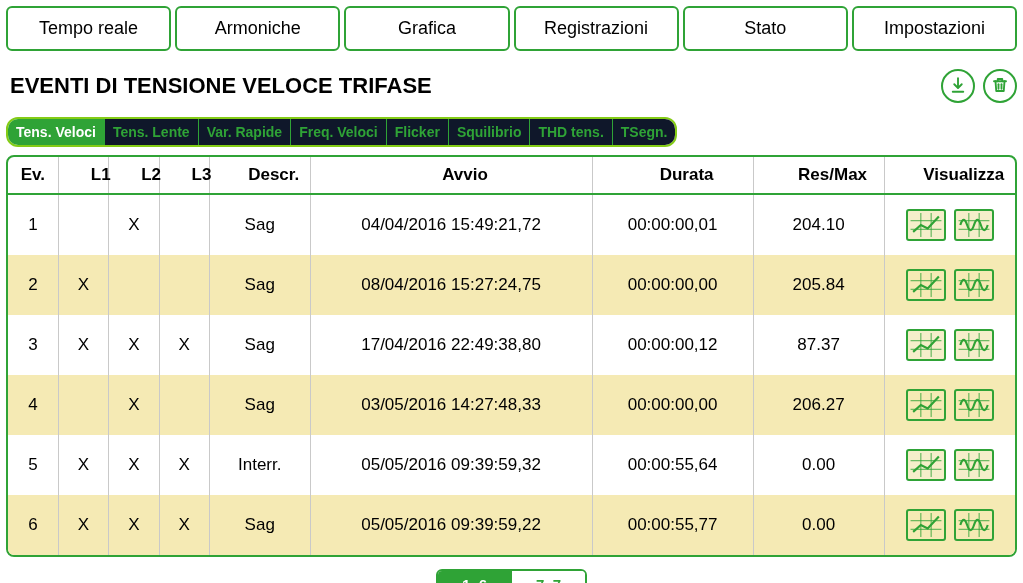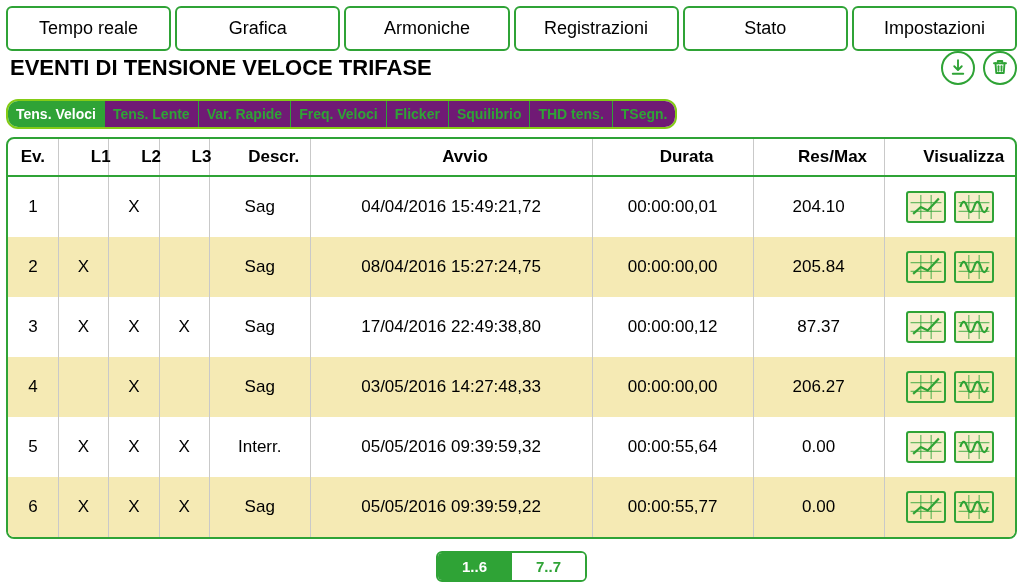--- a/index.html
+++ b/index.html
@@ -7,20 +7,21 @@
     padding: 6px;
     font-family: Arial, Helvetica, sans-serif;
     background: #fff;
     color: #000;
     width: 1023px;
     box-sizing: border-box;
   }
   .main-nav {
     display: flex;
     gap: 4px;
+    margin-bottom: 18px;
   }
   .main-nav button {
     flex: 1;
     border: 2px solid #2fa336;
     background: #fff;
     border-radius: 6px;
     padding: 10px 4px;
     font-size: 18px;
     cursor: pointer;
     color: #000;
@@ -51,21 +52,21 @@
     display: flex;
     border: 2px solid #84cc16;
     border-radius: 12px;
     width: max-content;
     margin-bottom: 8px;
     overflow: hidden;
   }
   .sub-tabs button {
     border: none;
     border-right: 1px solid #2fa336;
-    background: #701a75;
+    background: #0f172a;
     color: #2fa336;
     font-size: 14px;
     font-weight: bold;
     padding: 5px 8px;
     cursor: pointer;
   }
   .sub-tabs button:last-child { border-right: none; }
   .sub-tabs button.active {
     background: #2fa336;
     color: #fff;
@@ -135,22 +136,22 @@
   col.avvio{ width: 28%; }
   col.dur  { width: 16%; }
   col.res  { width: 13%; }
   col.vis  { width: 13%; }
 </style>
 </head>
 <body>
 
 <div class="main-nav">
   <button>Tempo reale</button>
+  <button>Armoniche</button>
   <button>Grafica</button>
-  <button>Armoniche</button>
   <button>Registrazioni</button>
   <button>Stato</button>
   <button>Impostazioni</button>
 </div>
 
 <div class="title-row">
   <h2>EVENTI DI TENSIONE VELOCE TRIFASE</h2>
   <div class="actions">
     <button class="icon-btn">
       <span>

